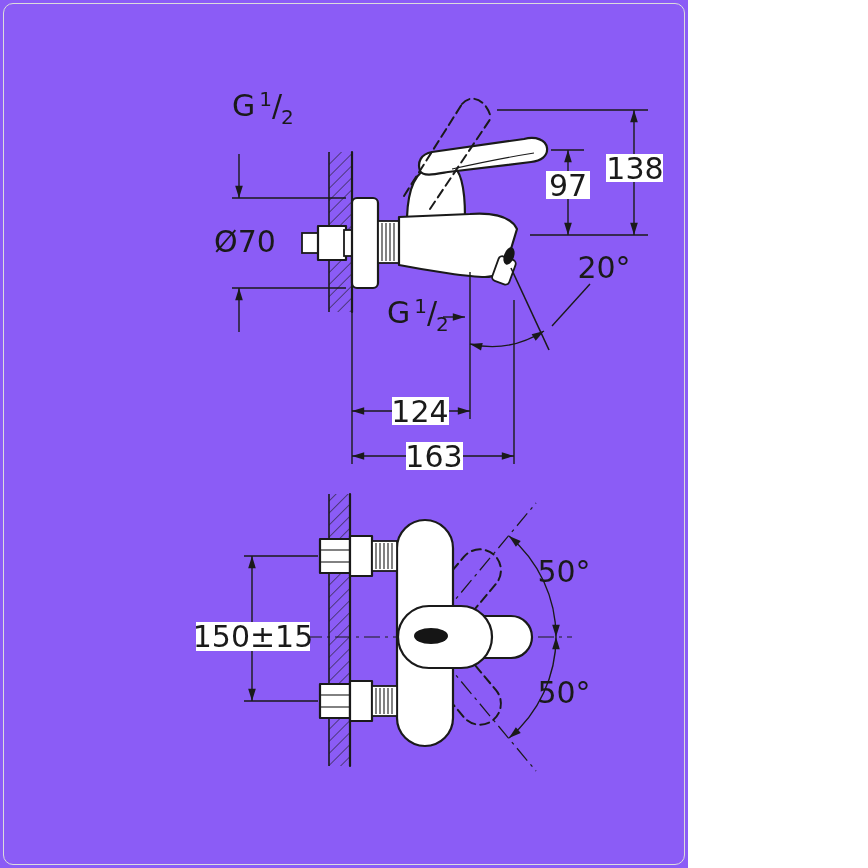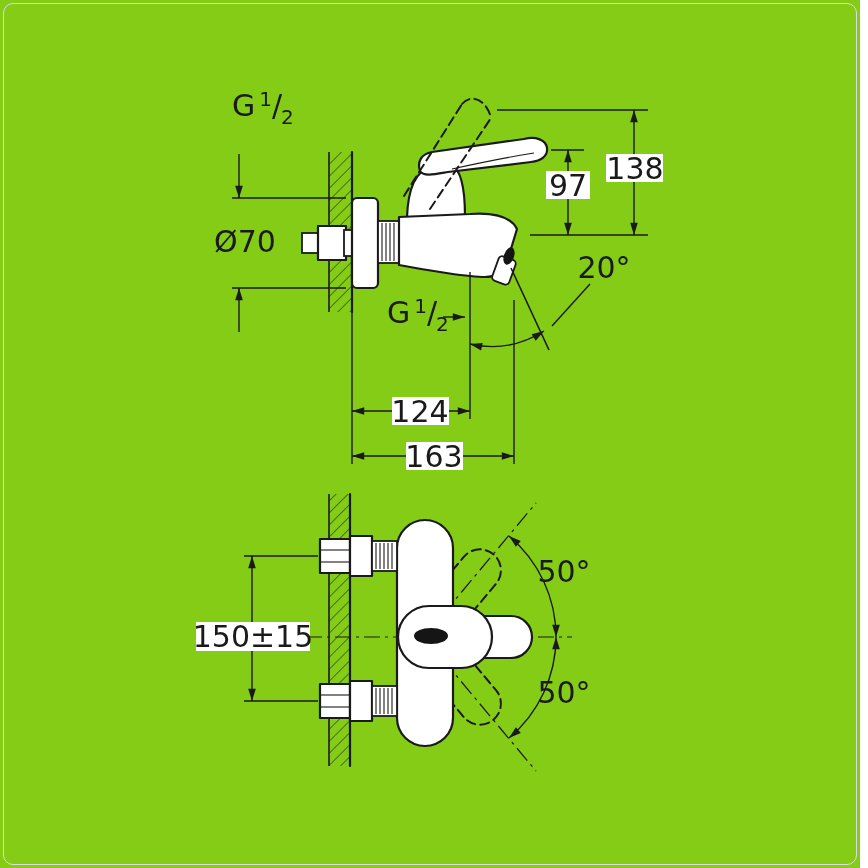--- a/index.html
+++ b/index.html
@@ -1,16 +1,16 @@
 <!DOCTYPE html>
 <html><head>
 <meta charset="utf-8">
 <style>
   html,body{margin:0;padding:0;background:#ffffff}
-  .canvas{position:relative;width:860px;height:868px;background:#84cc16;overflow:hidden}
+  .canvas{position:relative;width:688px;height:868px;background:#8b5cf6;overflow:hidden}
   .frame{position:absolute;inset:3px;border:1px solid #dcdcdc;border-radius:10px;pointer-events:none}
   svg{position:absolute;left:0;top:0}
   svg text{font-family:"DejaVu Sans","Liberation Sans",sans-serif;font-size:30px;fill:#1a1a1a}
   .sup{font-size:20px}
   .ln{stroke:#1a1a1a;stroke-width:2.2;fill:none;stroke-linecap:round}
   .lt{stroke:#1a1a1a;stroke-width:1.6;fill:none}
   .fw{fill:#ffffff;stroke:#1a1a1a;stroke-width:2.2;stroke-linejoin:round}
   .fw2{fill:#ffffff;stroke:#1a1a1a;stroke-width:1.8}
   .thin{stroke:#1a1a1a;stroke-width:1.4;fill:none}
   .dim{stroke:#1a1a1a;stroke-width:1.4;fill:none}

